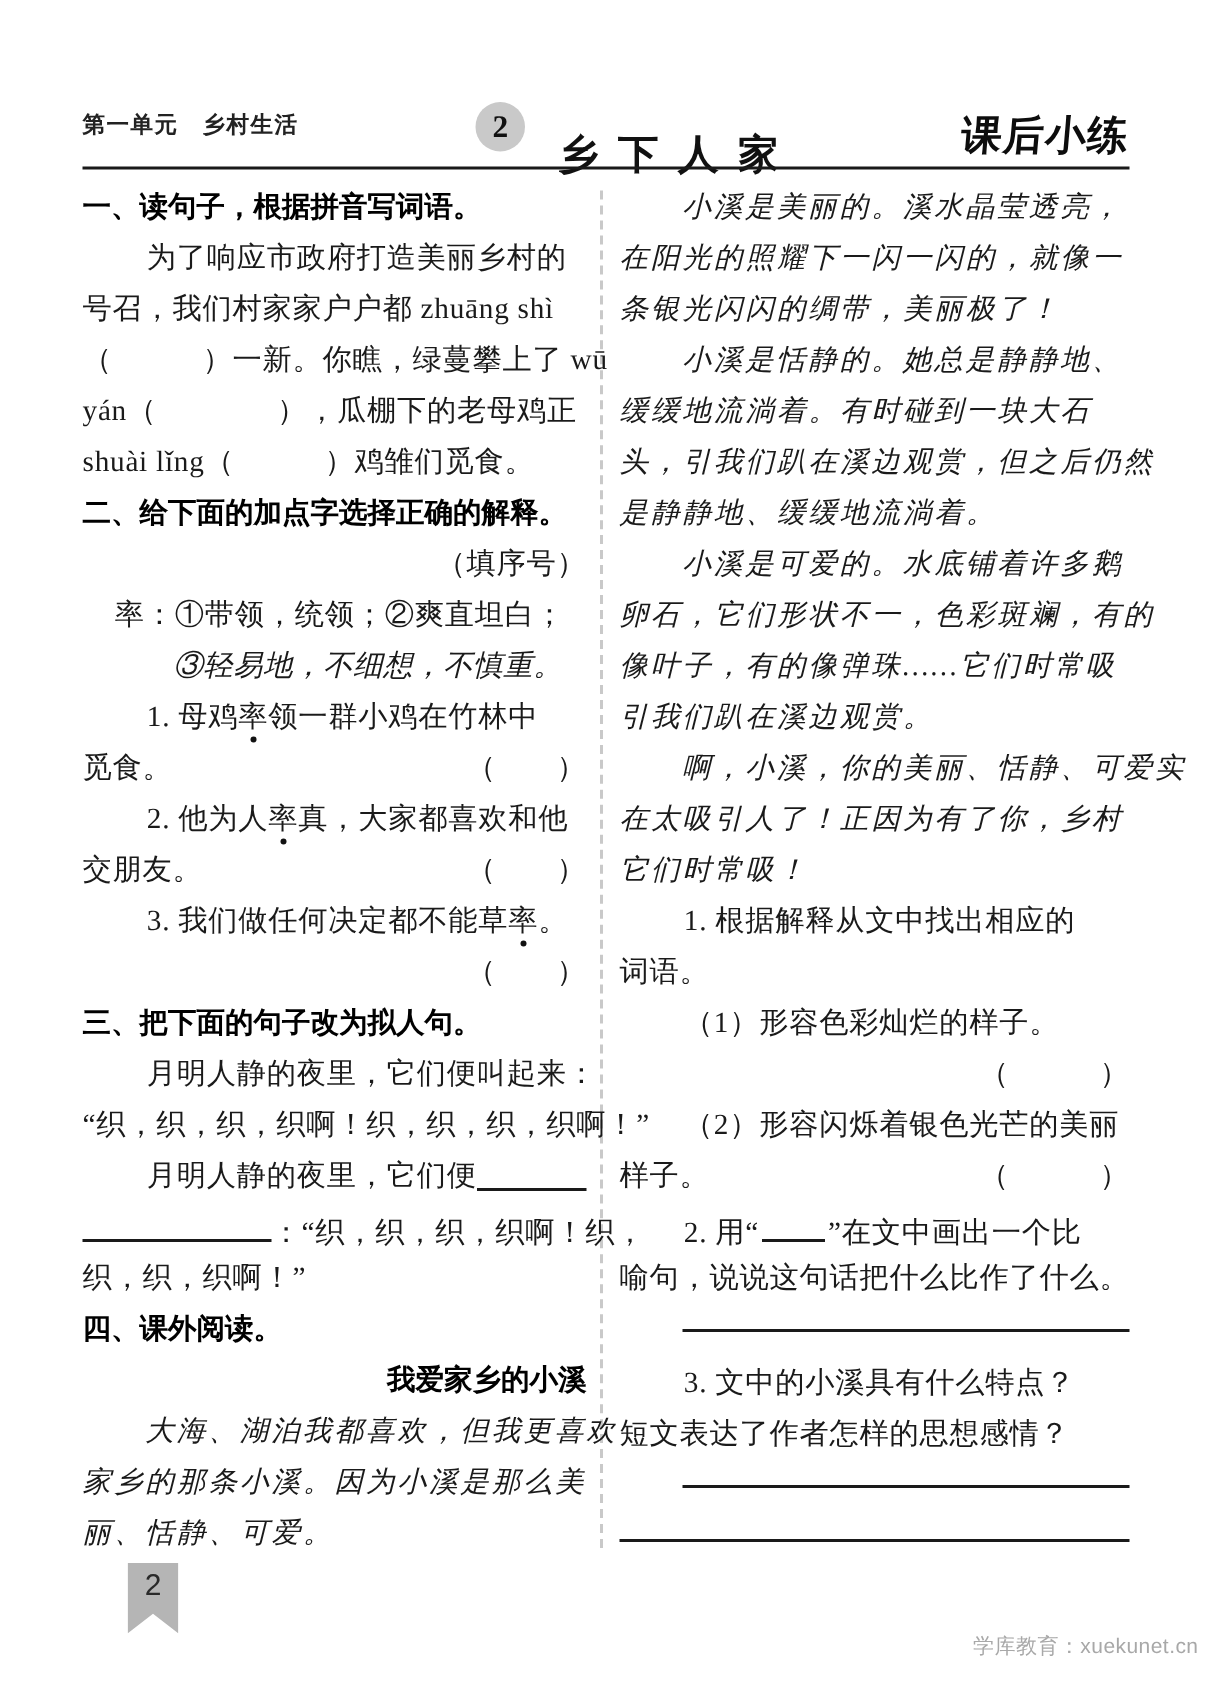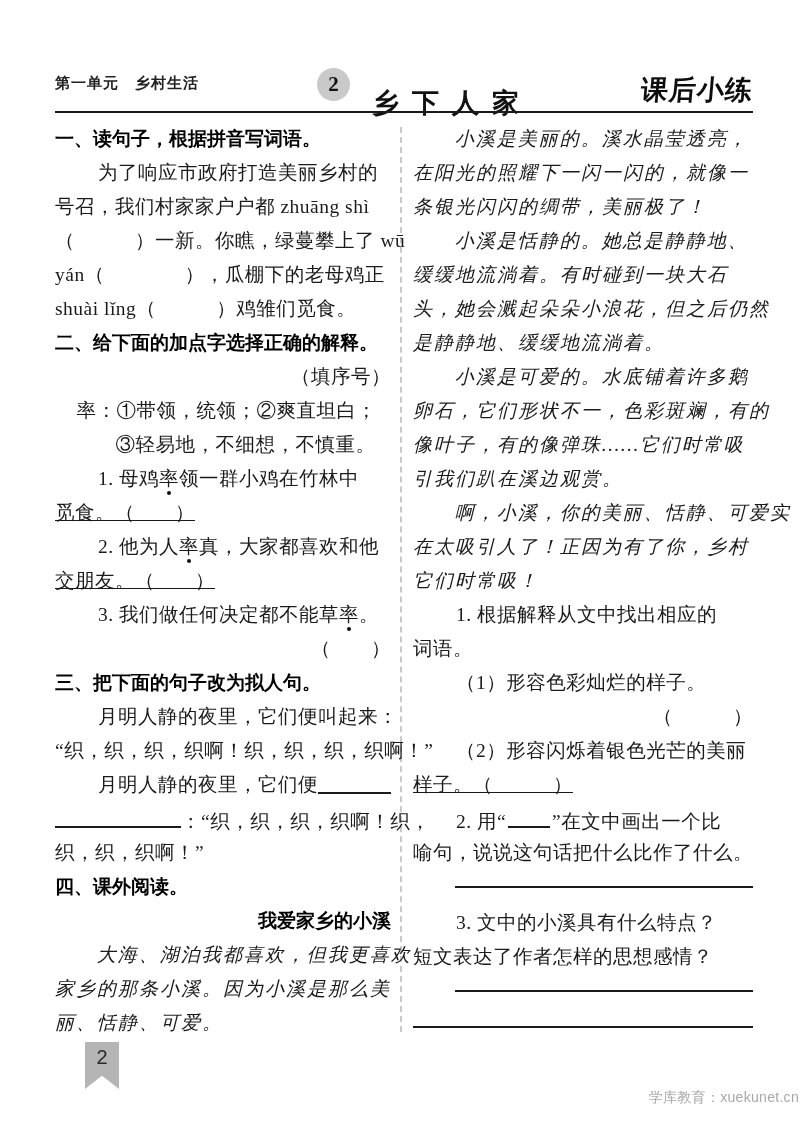--- a/index.html
+++ b/index.html
@@ -44,24 +44,24 @@
   .col-left{ left:55px;  width:336px; }
   .col-right{ left:413px; width:340px; }
   .row{ height:34px; line-height:34px; font-size:19.5px; letter-spacing:0.5px;
         white-space:nowrap; position:relative; }
   .bold-title{
     font-family:"Liberation Sans","DejaVu Sans",sans-serif;
     font-weight:bold; color:#000; letter-spacing:0; font-size:19px;
   }
   .indent{ padding-left:2.2em; }
   .indent1{ padding-left:1.1em; }
-  .indent3{ padding-left:3.1em; }
+  .indent3{ padding-left:3.1em;font-style:italic; }
   .right-align{ text-align:right; }
   .center{ text-align:right; }
-  .spread{ display:flex; justify-content:flex-start;text-decoration:underline; }
+  .spread{ display:flex; justify-content:space-between; }
   .flexrow{ display:flex; }
   .kai{
     font-style:italic; letter-spacing:2px; font-size:19px;
   }
   .dotchar::after{
     content:""; position:absolute; width:4px; height:4px; background:#111;
     border-radius:50%; bottom:1px; left:50%; transform:translateX(-50%);
   }
   .dotchar{ position:relative; display:inline-block; }
   .blank{ display:inline-block; border-bottom:2px solid #1a1a1a;
@@ -141,21 +141,21 @@
   <div class="row kai">家乡的那条小溪。因为小溪是那么美</div>
   <div class="row kai">丽、恬静、可爱。</div>
 </div>
 
 <div class="col col-right">
   <div class="row kai indent">小溪是美丽的。溪水晶莹透亮，</div>
   <div class="row kai">在阳光的照耀下一闪一闪的，就像一</div>
   <div class="row kai">条银光闪闪的绸带，美丽极了！</div>
   <div class="row kai indent">小溪是恬静的。她总是静静地、</div>
   <div class="row kai">缓缓地流淌着。有时碰到一块大石</div>
-  <div class="row kai">头，她会溅起朵朵小浪花，但之后仍然</div>
+  <div class="row kai">头，引我们趴在溪边观赏，但之后仍然</div>
   <div class="row kai">是静静地、缓缓地流淌着。</div>
   <div class="row kai indent">小溪是可爱的。水底铺着许多鹅</div>
   <div class="row kai">卵石，它们形状不一，色彩斑斓，有的</div>
   <div class="row kai">像叶子，有的像弹珠……它们时常吸</div>
   <div class="row kai">引我们趴在溪边观赏。</div>
   <div class="row kai indent">啊，小溪，你的美丽、恬静、可爱实</div>
   <div class="row kai">在太吸引人了！正因为有了你，乡村</div>
   <div class="row kai">它们时常吸！</div>
 
   <div class="row indent">1. 根据解释从文中找出相应的</div>

